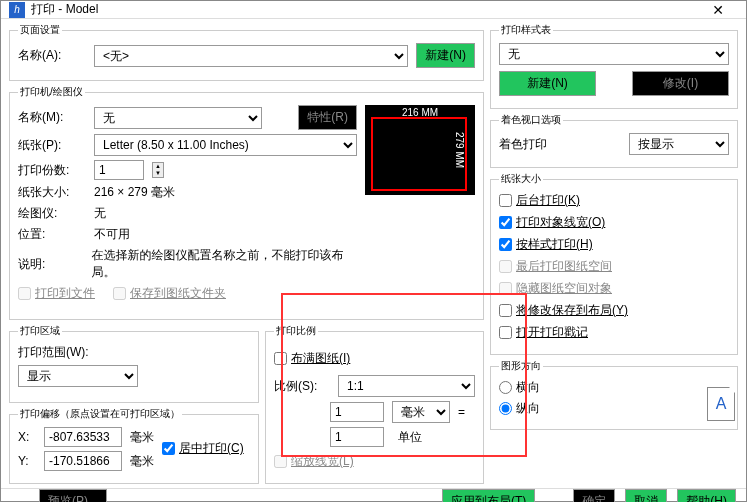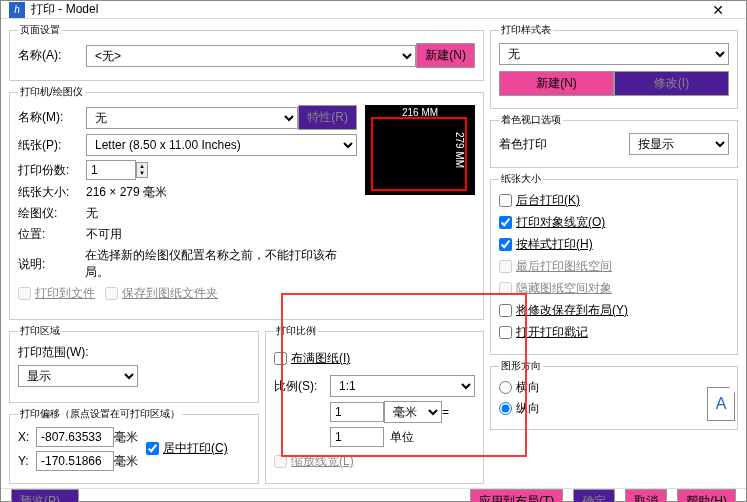--- a/index.html
+++ b/index.html
@@ -7,26 +7,26 @@
 .window { width: 747px; height: 502px; display: flex; flex-direction: column; border: 1px solid #888; }
 .titlebar { height: 28px; background: #fff; display: flex; align-items: center; padding: 0 8px; border-bottom: 1px solid #ddd; }
 .titlebar .icon { width: 16px; height: 16px; background: #2563c9; margin-right: 6px; display: flex; align-items: center; justify-content: center; color: #fff; font-size: 10px; font-style: italic; }
 .titlebar .title { flex: 1; font-size: 12px; }
 .titlebar .close { width: 40px; text-align: center; cursor: pointer; font-size: 14px; }
 .content { flex: 1; display: flex; padding: 4px 8px 0 8px; gap: 6px; position: relative; }
 .left-col { flex: 1; display: flex; flex-direction: column; }
 .right-col { width: 248px; display: flex; flex-direction: column; }
 fieldset { border: 1px solid #ccc; margin-bottom: 4px; padding: 6px 8px 8px 8px; }
 legend { font-size: 10px; padding: 0 2px; }
-.row { display: flex; align-items: center; margin-bottom: 4px; gap: 0; }
+.row { display: flex; align-items: center; margin-bottom: 4px; gap: 8px; }
 .label { width: 68px; font-size: 12px; }
 .label-s { width: 56px; font-size: 12px; }
 select, input[type="text"] { font-family: inherit; font-size: 12px; border: 1px solid #999; background: #fff; padding: 2px 4px; }
-button { font-family: inherit; font-size: 12px; border: 1px solid #999; background: #ec4899; padding: 3px 8px; cursor: pointer; }
-button.disabled { color: #888; background: #4c1d95; }
+button { font-family: inherit; font-size: 12px; border: 1px solid #999; background: #22c55e; padding: 3px 8px; cursor: pointer; }
+button.disabled { color: #888; background: #000000; margin-left: 28px; }
 input[type="checkbox"] { margin-right: 4px; }
 .preview-box { width: 110px; height: 90px; background: #000; position: relative; }
 .red-rect { position: absolute; border: 2px solid #ff0000; }
 .red-rect.outer { left: 6px; top: 12px; right: 8px; bottom: 4px; }
 .dim-h { position: absolute; top: 2px; left: 50%; transform: translateX(-50%); color: #fff; font-size: 10px; white-space: nowrap; }
 .dim-v { position: absolute; right: -2px; top: 50%; transform: translateY(-50%) rotate(90deg); transform-origin: center; color: #fff; font-size: 10px; white-space: nowrap; }
 .plot-area-wrap { display: flex; gap: 8px; }
 .highlight-box { position: absolute; border: 2px solid #ff3333; left: 280px; top: 274px; width: 246px; height: 164px; pointer-events: none; }
 .chk-row { display: flex; align-items: center; font-size: 12px; margin-bottom: 5px; text-decoration: underline; }
 .chk-row.disabled { color: #888; }

